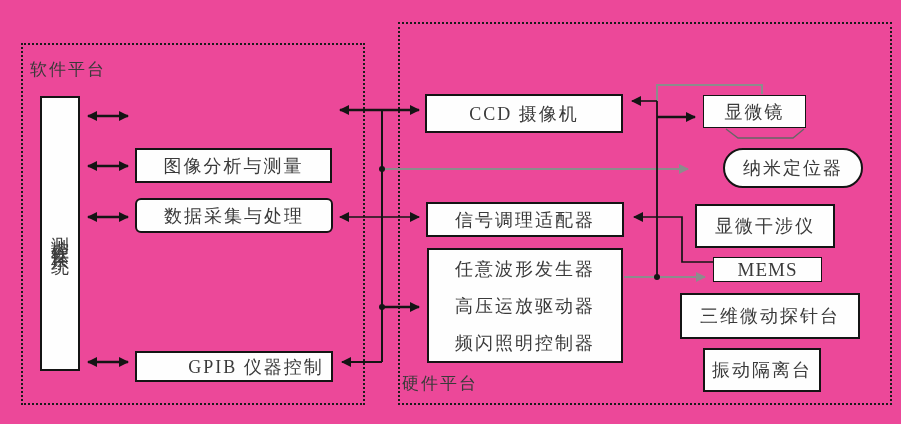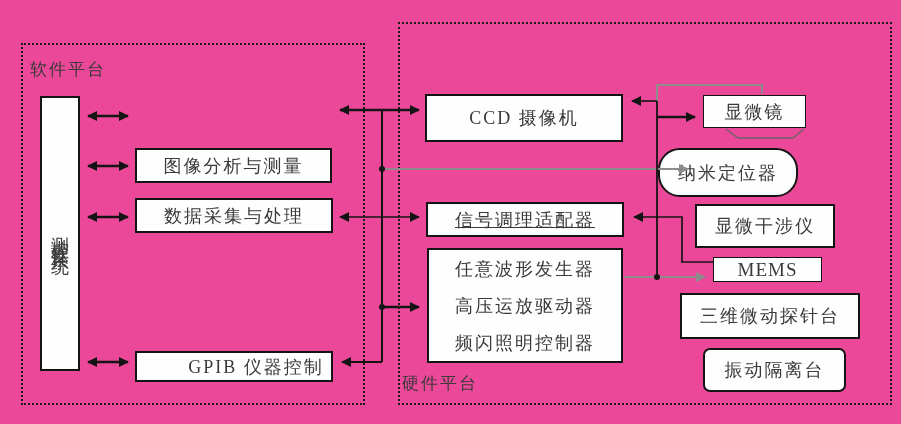--- a/index.html
+++ b/index.html
@@ -64,45 +64,45 @@
   <div class="panel-label" style="left:30px;top:58px;">软件平台</div>
 
   <div class="panel" style="left:398px;top:22px;width:490px;height:379px;"></div>
   <div class="panel-label" style="left:402px;top:372px;">硬件平台</div>
 
   <div class="box vertical-box" style="left:40px;top:96px;width:40px;height:275px;">测控软件系统</div>
 
 
   <div class="box" style="left:135px;top:148px;width:197px;height:35px;">图像分析与测量</div>
 
-  <div class="box" style="left:135px;top:198px;width:198px;height:35px;">数据采集与处理</div>
+  <div class="box" style="left:135px;top:198px;width:198px;height:35px;border-radius:6px;">数据采集与处理</div>
 
   <div class="box" style="left:135px;top:351px;width:198px;height:31px;padding-left:44px;">GPIB 仪器控制</div>
 
-  <div class="box" style="left:425px;top:94px;width:198px;height:48px;">CCD 摄像机</div>
+  <div class="box" style="left:425px;top:94px;width:198px;height:39px;">CCD 摄像机</div>
 
-  <div class="box" style="left:426px;top:202px;width:198px;height:35px;text-decoration:underline;">信号调理适配器</div>
+  <div class="box" style="left:426px;top:202px;width:198px;height:35px;">信号调理适配器</div>
 
   <div class="box multiline" style="left:427px;top:248px;width:196px;height:115px;">
     <span>任意波形发生器</span>
     <span>高压运放驱动器</span>
     <span>频闪照明控制器</span>
   </div>
 
   <div class="box thin" style="left:703px;top:95px;width:103px;height:33px;">显微镜</div>
 
-  <div class="box" style="left:658px;top:148px;width:140px;height:49px;border-radius:22px;">纳米定位器</div>
+  <div class="box" style="left:723px;top:148px;width:140px;height:40px;border-radius:22px;">纳米定位器</div>
 
   <div class="box" style="left:695px;top:204px;width:140px;height:44px;">显微干涉仪</div>
 
   <div class="box thin" style="left:713px;top:257px;width:109px;height:25px;font-size:19px;letter-spacing:1px;">MEMS</div>
 
   <div class="box" style="left:680px;top:293px;width:180px;height:46px;font-family:Liberation Mono, monospace;">三维微动探针台</div>
 
-  <div class="box" style="left:703px;top:348px;width:143px;height:44px;border-radius:7px;">振动隔离台</div>
+  <div class="box" style="left:703px;top:348px;width:118px;height:44px;">振动隔离台</div>
 
   <svg id="wires" width="901" height="424" viewBox="0 0 901 424">
     <defs>
       <marker id="mb" viewBox="0 0 10 10" refX="9" refY="5" markerWidth="12" markerHeight="10" markerUnits="userSpaceOnUse" orient="auto-start-reverse">
         <path d="M0,0 L10,5 L0,10 z" fill="#141414"></path>
       </marker>
       <marker id="mg" viewBox="0 0 10 10" refX="9" refY="5" markerWidth="12" markerHeight="10" markerUnits="userSpaceOnUse" orient="auto-start-reverse">
         <path d="M0,0 L10,5 L0,10 z" fill="#8c8c8c"></path>
       </marker>
     </defs>

